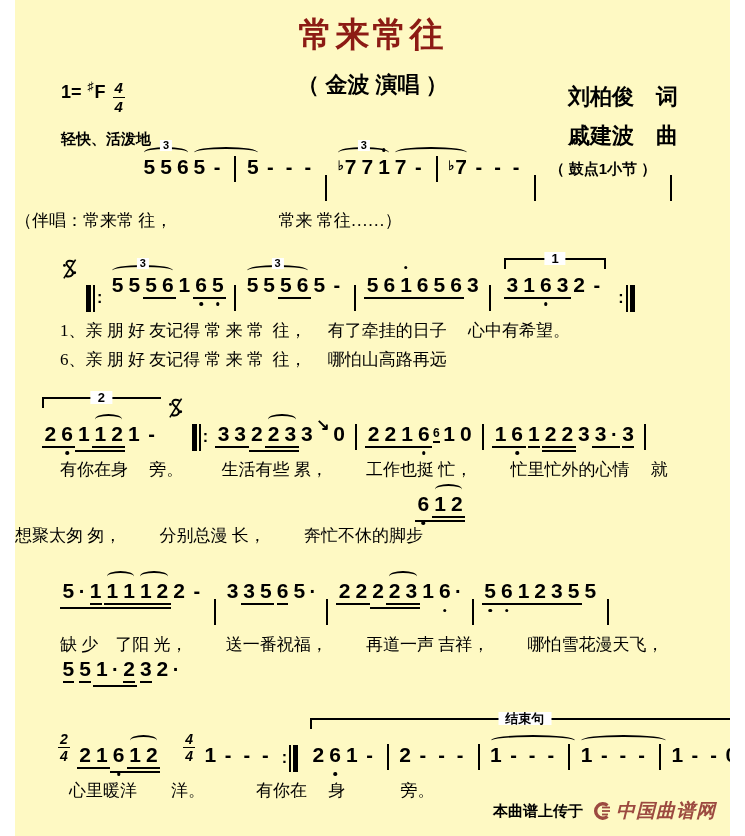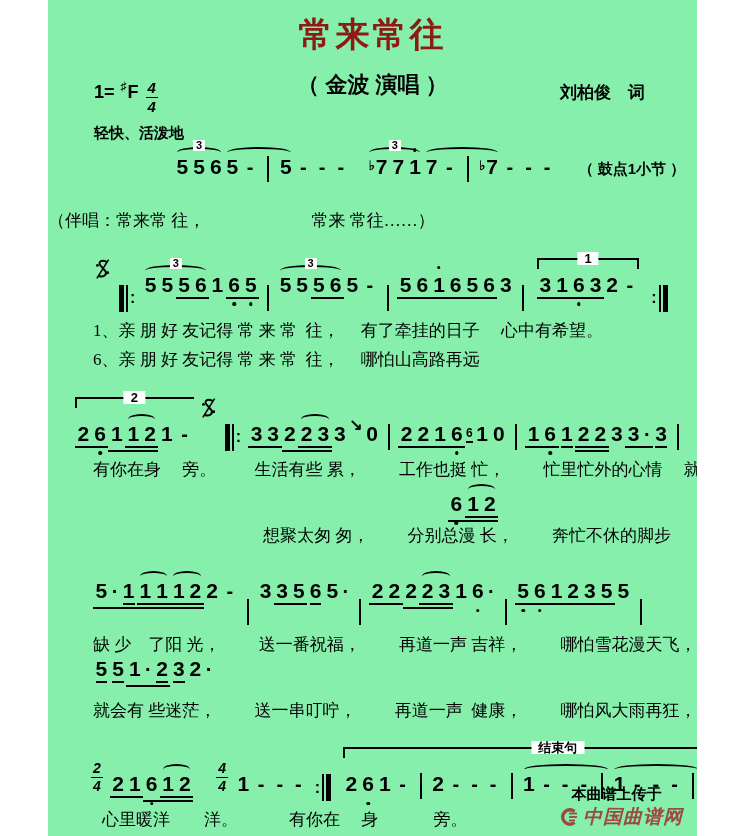--- a/index.html
+++ b/index.html
@@ -1,38 +1,38 @@
 <!DOCTYPE html>
 <html><head>
 <meta charset="utf-8">
 <style>
   html,body{margin:0;padding:0;background:#fff;}
-  .sheet{position:relative;width:649px;height:836px;margin:0 auto;background:#86efac;
+  .sheet{position:relative;width:715px;height:836px;margin:0 auto;background:#fef9c3;
          color:#000;font-family:"Liberation Sans",sans-serif;overflow:hidden;}
   
   .title{text-align:center;padding-top:12px;font-size:34px;font-weight:bold;
          letter-spacing:3px;color:#8c1b14;font-family:"Liberation Sans",sans-serif;}
   .subtitle{text-align:center;margin-top:12px;font-size:22px;font-weight:bold;}
   .meta{position:absolute;left:46px;top:82px;}
   .keyline{display:flex;align-items:flex-start;font-size:18px;font-weight:bold;}
   .keyline .sharp{font-size:12px;position:relative;top:-3px;margin:0 1px 0 6px;}
   .tsig{display:inline-flex;flex-direction:column;align-items:center;line-height:1.05;
         font-size:14px;font-weight:bold;margin:0 7px;}
   .tsig .num{border-bottom:1.5px solid #000;padding:0 2px 1px;}
   .tsig .den{padding-top:1px;}
   .keyline .tsig{font-size:15px;margin-top:-2px;}
-  .tempo{margin-top:9px;font-size:15px;font-weight:bold;}
-  .credits{position:absolute;right:52px;top:78px;font-size:17px;font-weight:bold;line-height:1.75;}
+  .tempo{margin-top:15px;font-size:15px;font-weight:bold;}
+  .credits{position:absolute;right:52px;top:78px;font-size:22px;font-weight:bold;line-height:1.75;}
   
   .systems{position:absolute;top:146px;left:0;right:0;}
   .system{margin-bottom:22px;}
   .mrow{display:flex;align-items:baseline;height:58px;}
   .mrow.short{height:36px;}
   .iA{}.iB{padding-left:45px}.iC{padding-left:126px}.iD{padding-left:22px}
-  .iE{padding-left:215px}.iF{padding-left:400px}.iG{padding-left:54px}.iH{padding-left:36px}
+  .iE{}.iF{padding-left:400px}.iG{padding-left:54px}.iH{padding-left:36px}
   .note{position:relative;display:inline-flex;align-items:baseline;font-weight:bold;
         font-size:21px;line-height:1;margin:0 2.5px;}
   .note.small{font-size:12px;margin:0 1px;position:relative;top:-4px;}
   .note .flat{font-size:13px;margin-right:1px;position:relative;top:-4px;}
   .hd{position:absolute;top:-8px;left:50%;transform:translateX(-50%);width:3.5px;height:3.5px;
       border-radius:50%;background:#000;}
   .ld{position:absolute;bottom:-11px;left:50%;transform:translateX(-50%);width:3.5px;height:3.5px;
       border-radius:50%;background:#000;}
   .dash{font-weight:bold;font-size:20px;line-height:1;margin:0 6px;}
   .adot{font-weight:bold;font-size:20px;line-height:1;margin:0 2px;}
@@ -59,21 +59,21 @@
   .rpt .dts{font-weight:bold;font-size:16px;line-height:1;}
   .finbar{display:inline-flex;height:27px;align-self:flex-end;margin-bottom:2px;margin-left:8px;}
   .finbar .thin{width:2px;background:#000;}
   .finbar .thick{width:6px;background:#000;margin-left:3px;}
   .mrow .tsig{align-self:center;margin-bottom:-6px;}
   .segno{align-self:flex-end;margin:0 2px 30px 2px;}
   .gliss{font-weight:bold;font-size:16px;position:relative;top:-11px;margin:0 1px;}
   .ann{font-size:15px;font-weight:bold;white-space:nowrap;margin:12px 6px;}
   .lyr{font-size:17px;font-family:"Liberation Serif",serif;white-space:pre;margin-top:5px;line-height:1.45;}
   
-  .footer{position:absolute;right:14px;bottom:6px;display:flex;align-items:center;flex-direction:column;}
+  .footer{position:absolute;right:14px;bottom:12px;display:flex;align-items:center;}
   .footer .pre{font-size:15px;font-weight:bold;margin-right:9px;}
   .logo{display:flex;align-items:center;color:#9c4a40;}
   .logo .mark{margin-right:4px;display:inline-flex;}
   .logo .site{font-size:19px;font-weight:bold;font-style:italic;
               font-family:Liberation Mono, monospace;letter-spacing:1px;}
 </style>
 </head>
 <body>
 
 <div class="sheet">
@@ -88,20 +88,21 @@
       <span class="tsig">
         <i class="num">4</i>
         <i class="den">4</i>
       </span>
     </div>
     <div class="tempo">轻快、活泼地</div>
   </div>
 
   <div class="credits">
     <div>刘柏俊　词</div>
+    <div>戚建波　曲</div>
   </div>
 
   <div class="systems" id="systems">
       <section class="system">
         <div class="mrow iC">
           <span class="grp slur tup" data-tup="3">
             <span class="note">
               <span class="dg">5</span>
             </span>
             <span class="note">
@@ -565,21 +566,20 @@
             </span>
           </span>
           <span class="note b1">
             <span class="dg">3</span>
           </span>
           <span class="note">
             <span class="dg">2</span>
           </span>
           <span class="adot">·</span>
         </div>
-        <div class="lyr iB">就会有 些迷茫，　　 送一串叮咛，　　 再道一声  健康，　　 哪怕风大雨再狂，</div>
       </section>
       <section class="system">
         <div class="mrow iH">
           <span class="tsig">
             <i class="num">2</i>
             <i class="den">4</i>
           </span>
           <span class="grp b1">
             <span class="note">
               <span class="dg">2</span>

